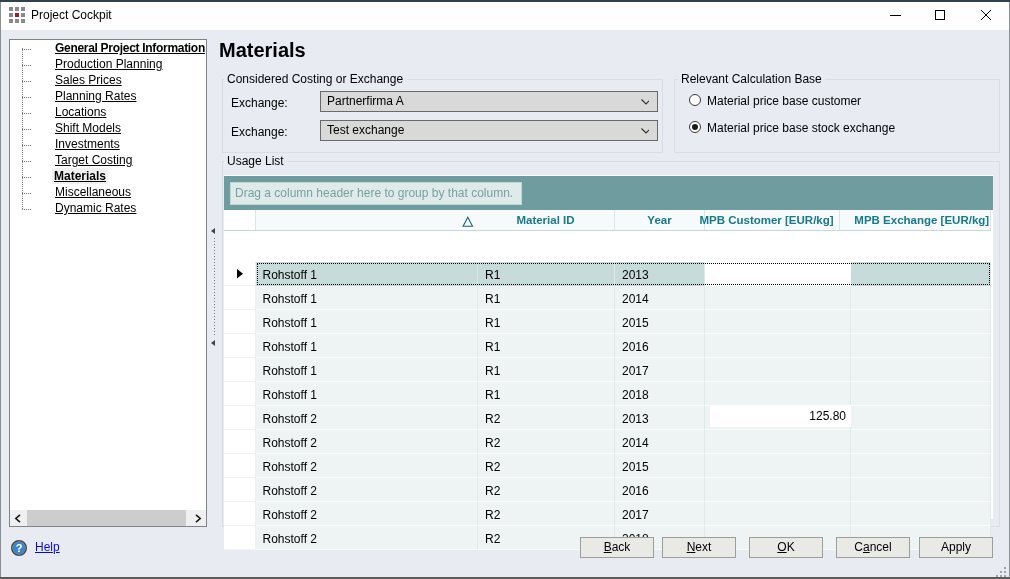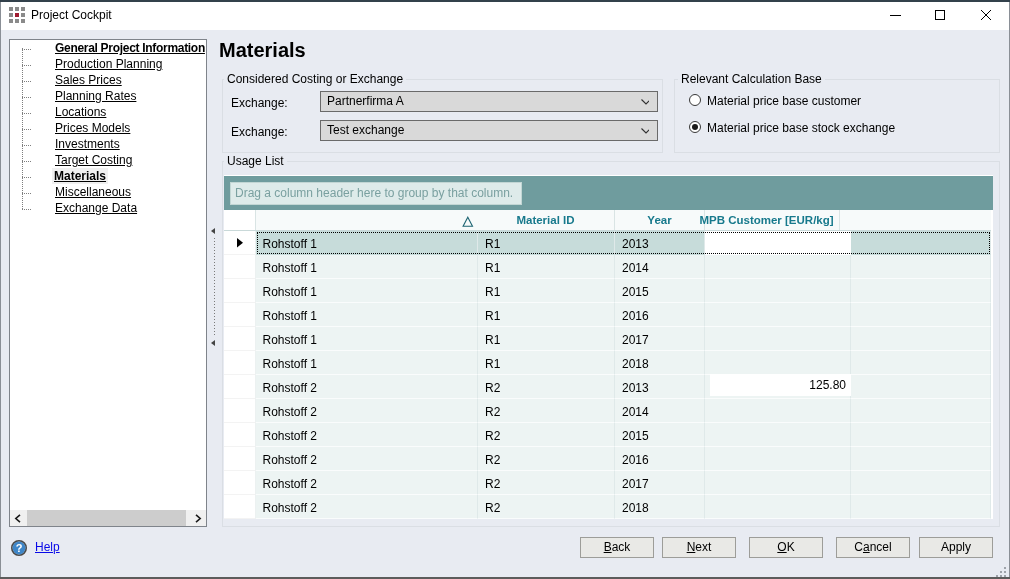--- a/index.html
+++ b/index.html
@@ -46,21 +46,21 @@
 .radio .dot { position:absolute; left:2px; top:2px; width:6px; height:6px; border-radius:50%; background:#1a1a1a; }
 
 #grid { left:224px; top:175px; width:769px; height:343.5px; background:#fff; }
 #band { position:absolute; left:0; top:1px; width:769px; height:34px; background:#6F9C9E; }
 #dragbox { position:absolute; left:6px; top:6.5px; width:292px; height:23px; background:#DEEBEA;
            border:1px solid #C2D6D4; color:#7AA0A0; line-height:21px; padding-left:4px; }
 #ghead { position:absolute; left:0; top:35px; width:769px; height:20.5px; background:#F7FAFA;
          border-bottom:1px solid #C9D9D9; }
 .hc { position:absolute; top:0; height:20px; line-height:20px; text-align:center;
       font-weight:bold; font-size:11.5px; color:#17798C; border-right:1px solid #D9E4E4; white-space:nowrap; overflow:hidden; }
-.row { position:absolute; left:0; width:769px; height:40px; }
+.row { position:absolute; left:0; width:769px; height:40px;margin-top:31px; }
 .cell { position:absolute; top:0; height:24px; line-height:26.5px; background:#EDF4F3;
         border-right:1px solid #DFE9E9; border-bottom:1px solid #FAFCFC; white-space:nowrap; overflow:hidden; }
 .ind { position:absolute; left:0; top:0; width:31.5px; height:24px; background:#fff;
        border-bottom:1px solid #F3F3F3; border-right:1px solid #ECF1F1; }
 .cL { padding-left:7px; }
 .cR { text-align:right; padding-right:4px; }
 
 .btn { position:absolute; top:537px; width:74px; height:21px; background:#E9E9E6;
        border:1px solid #9D9D99; text-align:center; line-height:19px; }
 
@@ -109,26 +109,26 @@
   <div class="thline" style="top:105px"></div>
   <div class="thline" style="top:121px"></div>
   <div class="thline" style="top:137px"></div>
   <div class="thline" style="top:153px"></div>
   <div class="thline" style="top:169px"></div>
   <div class="ti" style="top:0px;font-weight:bold;letter-spacing:-0.3px">General Project Information</div>
   <div class="ti" style="top:16px">Production Planning</div>
   <div class="ti" style="top:32px">Sales Prices</div>
   <div class="ti" style="top:48px">Planning Rates</div>
   <div class="ti" style="top:64px">Locations</div>
-  <div class="ti" style="top:80px">Prices Models</div>
+  <div class="ti" style="top:80px">Shift Models</div>
   <div class="ti" style="top:96px">Investments</div>
   <div class="ti" style="top:112px">Target Costing</div>
   <div class="ti" style="top:128px;font-weight:bold"><span style="background:#F0F0F0;padding:1px 2px;margin-left:-3px">Materials</span></div>
   <div class="ti" style="top:144px">Miscellaneous</div>
-  <div class="ti" style="top:160px">Exchange Data</div>
+  <div class="ti" style="top:160px">Dynamic Rates</div>
   <div id="hsb">
     <svg style="position:absolute;left:4px;top:4px" width="8" height="9">
         <path d="M6 0.8 L1.8 4.5 L6 8.2" fill="none" stroke="#1a1a1a" stroke-width="1.6"></path>
       </svg>
     <div id="hsbThumb"></div>
     <svg style="position:absolute;right:4px;top:4px" width="8" height="9">
         <path d="M2 0.8 L6.2 4.5 L2 8.2" fill="none" stroke="#1a1a1a" stroke-width="1.6"></path>
       </svg>
   </div>
 </div>
@@ -167,20 +167,21 @@
 <div class="gbl" style="left:224px;top:154px">Usage List</div>
 
 <div class="abs" id="grid">
   <div id="band"></div>
   <div id="dragbox">Drag a column header here to group by that column.</div>
   <div id="ghead">
     <div class="hc" style="left:0;width:31.5px;background:#fff"></div>
     <div class="hc" style="left:253px;width:138px">Material ID</div>
     <div class="hc" style="left:391px;width:90px">Year</div>
     <div class="hc" style="left:470px;width:146px">MPB Customer [EUR/kg]</div>
+    <div class="hc" style="left:627px;width:139.5px;padding-left:3px">MPB Exchange [EUR/kg]</div>
     <svg style="position:absolute;left:238px;top:6px" width="12" height="12">
       <path d="M5.8 1.2 L10.5 10.3 L1.1 10.3 Z" fill="none" stroke="#1D6472" stroke-width="1.1"></path>
     </svg>
   </div>
   <div id="rows">
       <div class="row" style="top:55.5px">
         <div class="ind">
           <svg style="position:absolute;left:13px;top:7px" width="7" height="10">
             <path d="M0 0 L6 4.8 L0 9.6 Z" fill="#000"></path>
           </svg>

